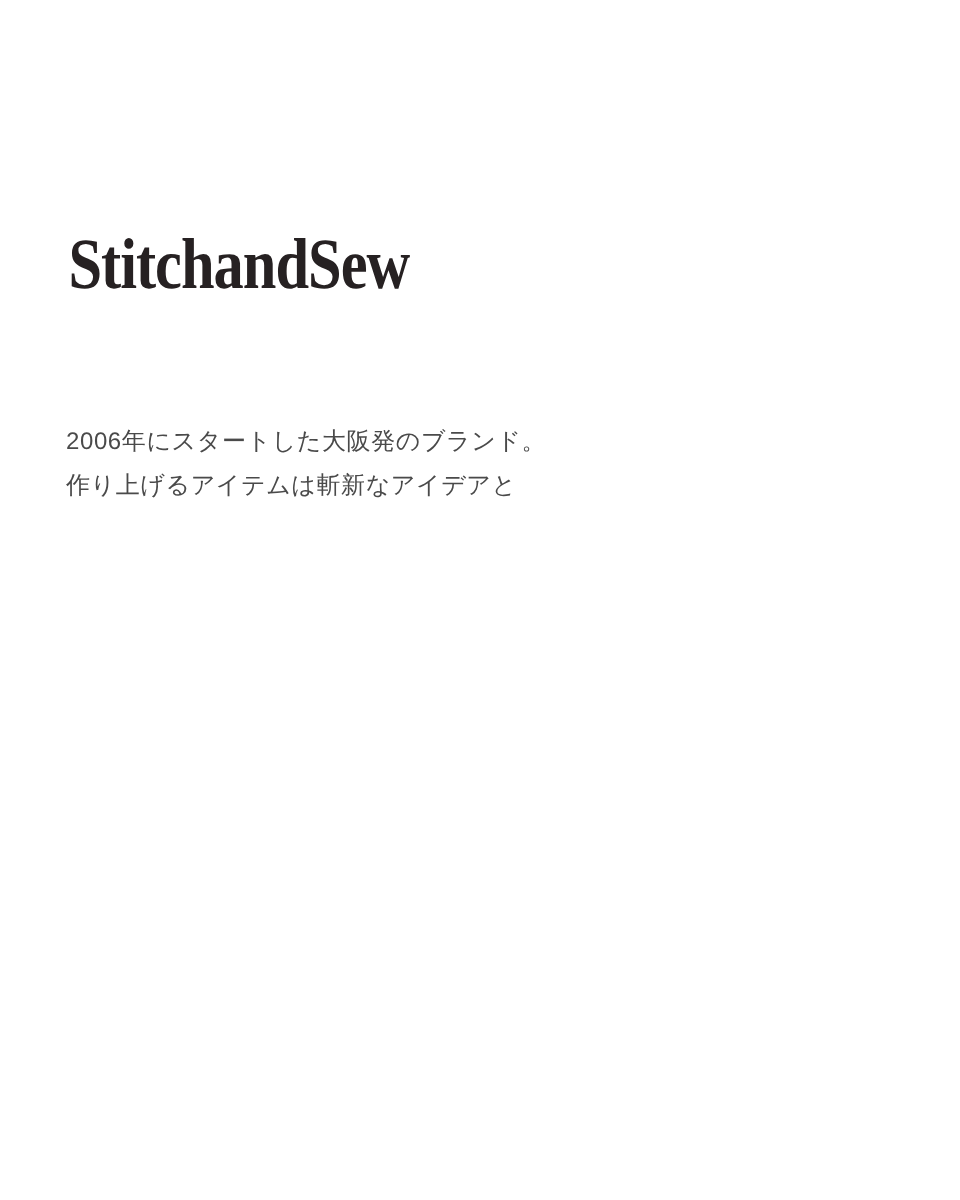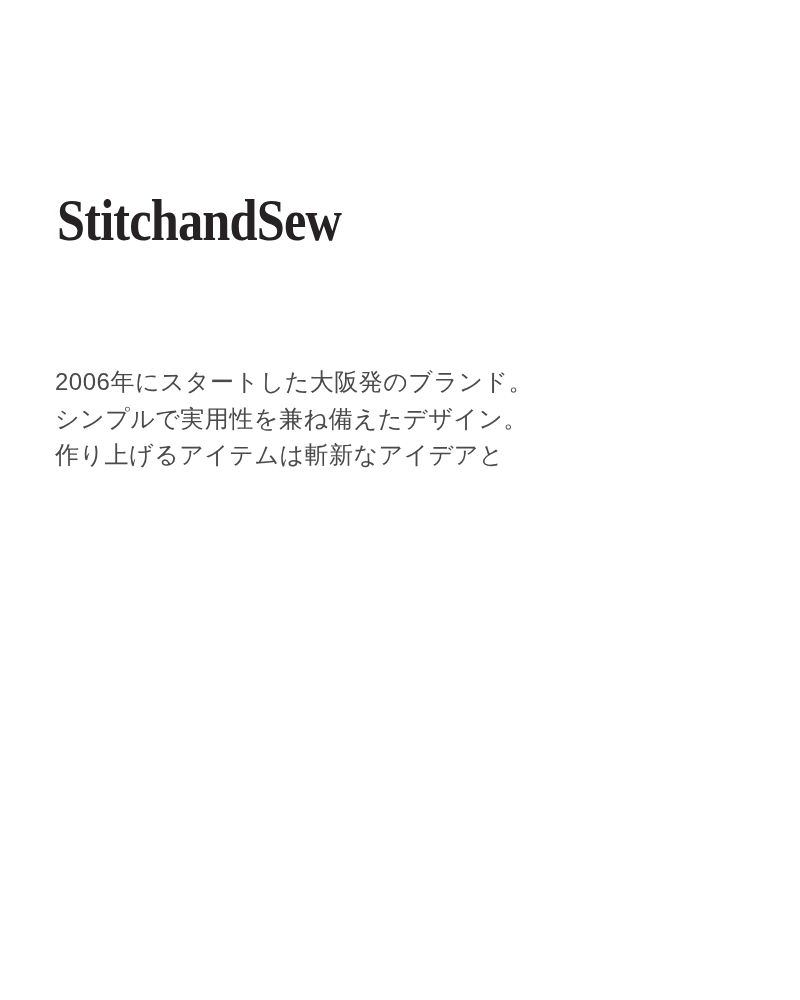--- a/index.html
+++ b/index.html
@@ -27,37 +27,36 @@
     line-height: 1;
     letter-spacing: -1px;
     color: #262122;
     transform: scaleX(0.84);
     transform-origin: left center;
     white-space: nowrap;
   }
   .brand-description {
     position: absolute;
     left: 55px;
-    top: 364px;
+    top: 350px;
     margin: 0;
-    font-size: 24px;
+    font-size: 20px;
     line-height: 36.5px;
     color: #4a4a4a;
     letter-spacing: 0.5px;
   }
   .brand-description .line {
     white-space: nowrap;
   }
 </style>
 </head>
 <body>
 
 <div class="page">
 
   <h1 class="brand-title">StitchandSew</h1>
 
   <div class="brand-description">
     <div class="line">2006年にスタートした大阪発のブランド。</div>
-    <div class="line">シンプルで実用性を兼ね備えたデザイン。</div>
     <div class="line">作り上げるアイテムは斬新なアイデアと</div>
   </div>
 
 </div>
 
 </body></html>

